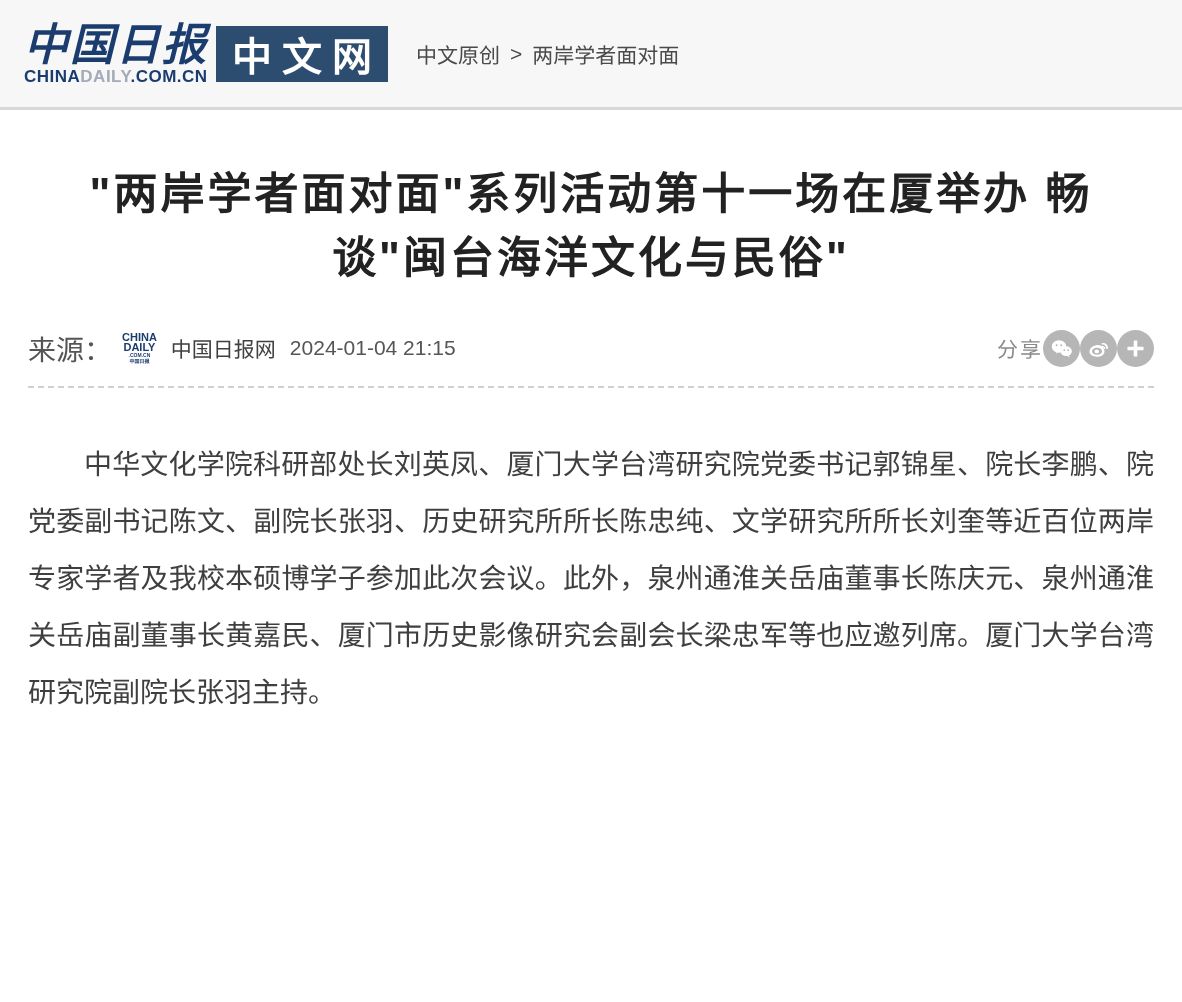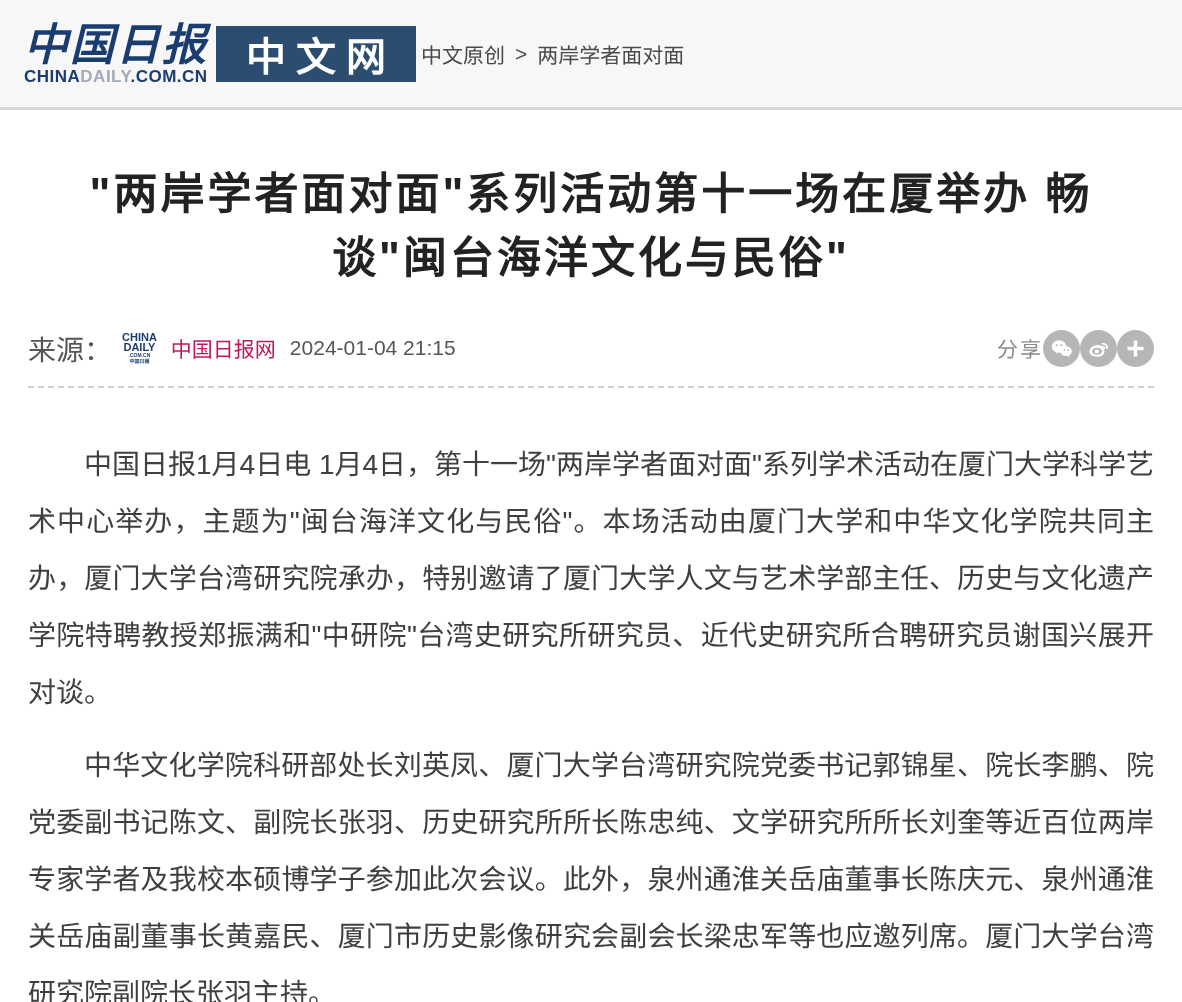--- a/index.html
+++ b/index.html
@@ -34,31 +34,31 @@
   .brand-en { font-size: 17px; font-weight: bold; letter-spacing: 0.5px; line-height: 18px; white-space: nowrap; }
   .brand-en .c1 { color: #1b3c6e; }
   .brand-en .c2 { color: #a2abb7; }
   .brand-en .c3 { color: #1b3c6e; }
   .site-badge {
     background: #2d4d70;
     color: #ffffff;
     font-family: "DejaVu Serif", "Liberation Serif", serif;
     font-weight: bold;
     font-size: 40px;
-    width: 200px;
+    width: 172px;
     height: 56px;
     display: flex;
     align-items: center;
     justify-content: center;
     letter-spacing: 10px;
     padding-left: 10px;
     cursor: pointer;
   }
   .breadcrumb {
-    margin-left: 5px;
+    margin-left: 28px;
     font-size: 21px;
     color: #4a4a4a;
     display: flex;
     align-items: center;
     gap: 10px;
   }
   .breadcrumb .crumb { cursor: pointer; }
   .breadcrumb .sep { color: #4a4a4a; }
 
   
@@ -86,21 +86,21 @@
     display: flex;
     flex-direction: column;
     align-items: center;
     margin: 0 14px 0 10px;
     line-height: 1;
     color: #1b3c6e;
     cursor: pointer;
   }
   .source-logo .sl1 { font-size: 11px; font-weight: bold; line-height: 10px; }
   .source-logo .sl2 { font-size: 5px; font-weight: bold; line-height: 6px; }
-  .source-name { font-size: 21px; color: #be185d; margin-right: 14px; }
+  .source-name { font-size: 21px; color: #404040; margin-right: 14px; }
   .timestamp { font-size: 21px; color: #555555; }
 
   .meta-right { margin-left: auto; display: flex; align-items: center; }
   .share-label { font-size: 21px; color: #8a8a8a; letter-spacing: 2px; }
   .share-btn {
     width: 37px; height: 37px;
     border-radius: 50%;
     background: #b6b6b6;
     display: flex;
     align-items: center;
@@ -197,18 +197,17 @@
               <rect x="4.5" y="10.7" width="16" height="3.6" rx="0.5" fill="#ffffff"></rect>
             </svg>
           </span>
         </span>
       </div>
     </div>
 
     <hr class="divider">
 
     <div class="article-body">
-      <p>中国日报1月4日电 1月4日，第十一场"两岸学者面对面"系列学术活动在厦门大学科学艺术中心举办，主题为"闽台海洋文化与民俗"。本场活动由厦门大学和中华文化学院共同主办，厦门大学台湾研究院承办，特别邀请了厦门大学人文与艺术学部主任、历史与文化遗产学院特聘教授郑振满和"中研院"台湾史研究所研究员、近代史研究所合聘研究员谢国兴展开对谈。</p>
       <p>中华文化学院科研部处长刘英凤、厦门大学台湾研究院党委书记郭锦星、院长李鹏、院党委副书记陈文、副院长张羽、历史研究所所长陈忠纯、文学研究所所长刘奎等近百位两岸专家学者及我校本硕博学子参加此次会议。此外，泉州通淮关岳庙董事长陈庆元、泉州通淮关岳庙副董事长黄嘉民、厦门市历史影像研究会副会长梁忠军等也应邀列席。厦门大学台湾研究院副院长张羽主持。</p>
     </div>
 
   </main>
 </div>
 
 </body></html>

